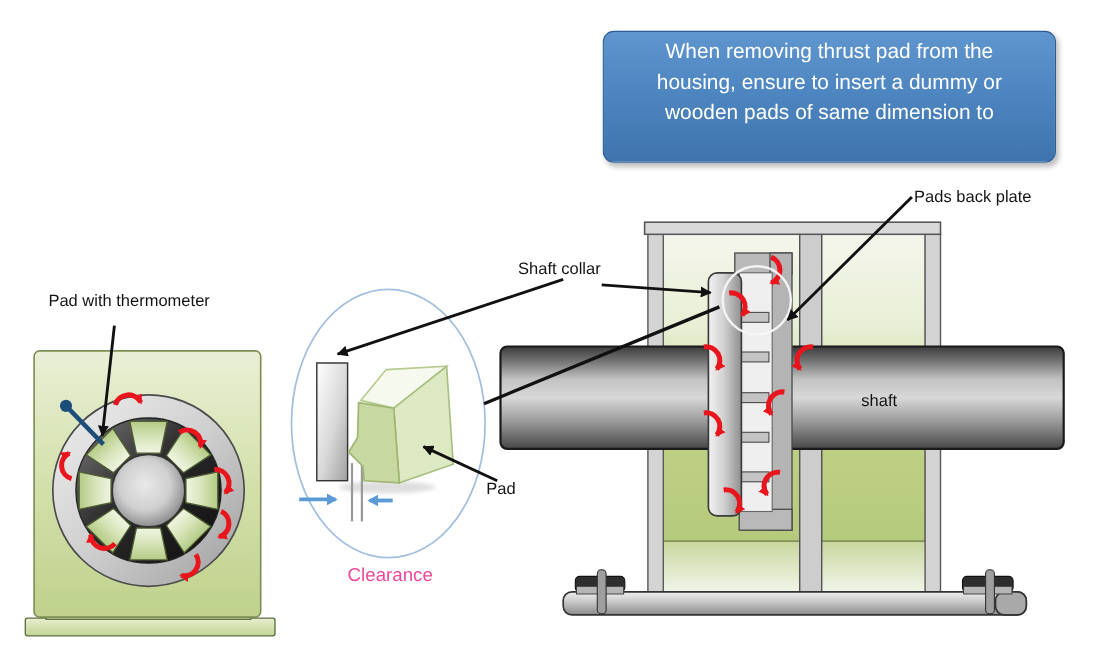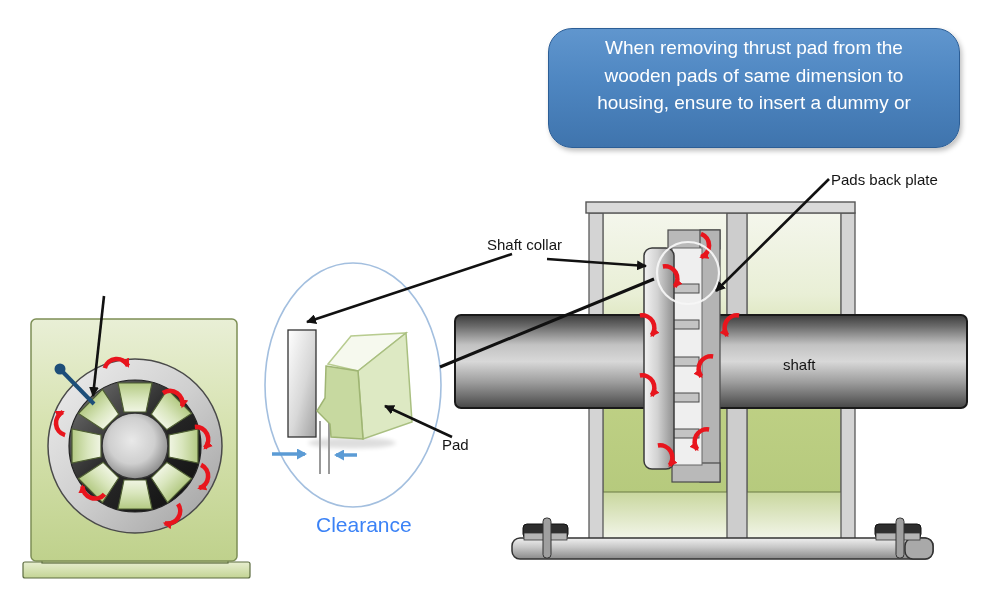--- a/index.html
+++ b/index.html
@@ -2,23 +2,23 @@
 <html><head>
 <meta charset="utf-8">
 <style>
   html,body{margin:0;padding:0;background:#ffffff;}
   .canvas{position:relative;width:1000px;height:600px;background:#ffffff;overflow:hidden;
           font-family:"Liberation Sans",sans-serif;}
   svg{position:absolute;left:0;top:0;}
   .label{position:absolute;color:#141414;white-space:nowrap;z-index:5;}
   .lbl-15{font-size:15px;}
   .lbl-16{font-size:15px;}
-  .lbl-17{font-size:21px;color:#3b82f6;}
+  .lbl-17{font-size:17px;color:#ec4899;}
   .callout{position:absolute;left:548px;top:28px;width:412px;height:120px;z-index:6;
-           border-radius:24px;border:1.5px solid #2c5e96;box-sizing:border-box;
+           border-radius:10px;border:1.5px solid #2c5e96;box-sizing:border-box;
            background:linear-gradient(180deg,#6096ce 0%,#4e86c1 45%,#3f74ad 100%);
            box-shadow:2px 3px 5px rgba(0,0,0,0.25);
            color:#ffffff;text-align:center;font-size:19px;line-height:27.5px;padding-top:5px;}
 </style>
 </head>
 <body>
 
 <div class="canvas">
 
 <svg width="1000" height="600" viewBox="0 0 1000 600">
@@ -232,23 +232,24 @@
     <line x1="512" y1="254" x2="307" y2="322" stroke="#111" stroke-width="2.6" marker-end="url(#mBlack)"></line>
     <line x1="547" y1="259" x2="646" y2="266" stroke="#111" stroke-width="2.6" marker-end="url(#mBlack)"></line>
     <line x1="440" y1="367" x2="654" y2="279" stroke="#111" stroke-width="3"></line>
     <line x1="829" y1="179" x2="716" y2="291" stroke="#111" stroke-width="2.6" marker-end="url(#mBlack)"></line>
     <line x1="452" y1="437" x2="385" y2="406" stroke="#111" stroke-width="2.6" marker-end="url(#mBlack)"></line>
   </g>
 </svg>
 
   <div class="callout">
     <div>When removing thrust pad from the</div>
+    <div>housing, ensure to insert a dummy or</div>
     <div>wooden pads of same dimension to</div>
-    <div>housing, ensure to insert a dummy or</div>
   </div>
 
-  <div class="label lbl-15" style="left:471px;top:236px;margin-left:16px;">Shaft collar</div>
+  <div class="label lbl-15" style="left:44px;top:265px;">Pad with thermometer</div>
+  <div class="label lbl-15" style="left:471px;top:236px;">Shaft collar</div>
   <div class="label lbl-15" style="left:831px;top:171px;">Pads back plate</div>
   <div class="label lbl-16" style="left:783px;top:356px;">shaft</div>
   <div class="label lbl-16" style="left:442px;top:436px;">Pad</div>
   <div class="label lbl-17" style="left:316px;top:513px;">Clearance</div>
 
 </div>
 
 </body></html>

